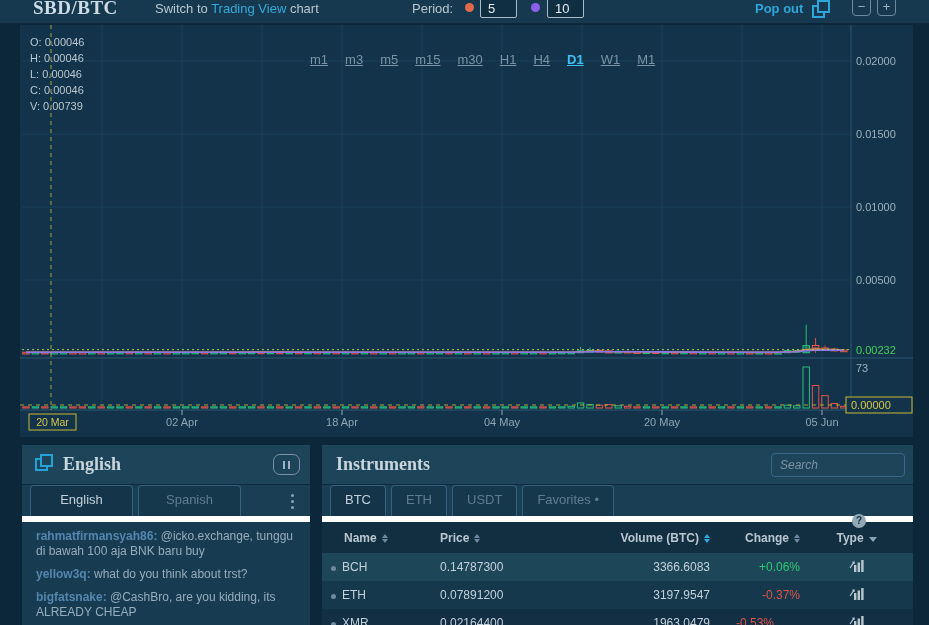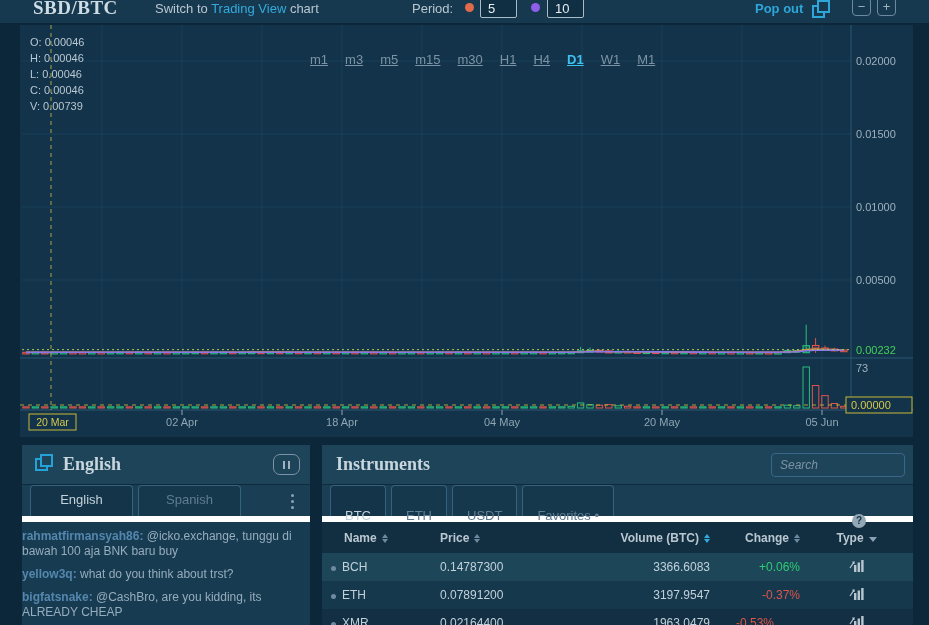--- a/index.html
+++ b/index.html
@@ -50,31 +50,31 @@
 
   .tab-row { height:37px; background:#1a3f55; display:flex; align-items:flex-end; padding:0 6px 0 8px;
              border-bottom:6px solid #ffffff; position:relative; }
   .tab { border:1px solid #35627f; border-bottom:none; border-radius:4px 4px 0 0; background:#16384d;
          color:#5f7d92; font-size:13px; padding:6px 0 7px; text-align:center; margin-right:5px; cursor:pointer; }
   .tab.active { background:#143449; color:#c2d1da; }
   .tb-tab { width:103px; height:31px; }
   .kebab { position:absolute; right:16px; top:9px; display:flex; flex-direction:column; gap:3px; }
   .kebab i { width:3px; height:3px; border-radius:50%; background:#8ba2b2; }
 
-  .chat { background:#173c52; padding:7px 10px 0 0; font-size:12px; line-height:15px; height:103px; }
+  .chat { background:#173c52; padding:7px 10px 0 14px; font-size:12px; line-height:15px; height:103px; }
   .msg { margin-bottom:8px; color:#97acbc; }
   .msg b { color:#5586ad; }
 
   .instr-header { height:40px; background:#1d4459; display:flex; align-items:center; padding:0 8px 0 14px;
                   border-bottom:1px solid #0e2a3c; }
   .search { margin-left:auto; width:134px; height:24px; background:transparent; border:1px solid #38678a;
             border-radius:4px; color:#c2d1da; font-style:italic; font-size:12px; padding:0 8px;
             font-family:"Liberation Sans", sans-serif; }
   .search::placeholder { color:#7d93a5; }
-  .i-tab { padding:22px 14px 7px; height:31px; }
+  .i-tab { padding:6px 14px 7px; height:31px; }
   .help-icon { position:absolute; right:47px; top:-8px; width:14px; height:14px; border-radius:50%;
                background:#93a8b6; color:#132f43; font-size:10px; font-weight:bold; text-align:center;
                line-height:14px; z-index:4; }
   table.grid { width:100%; border-collapse:collapse; font-size:12px; table-layout:fixed; }
   .grid thead tr { height:31px; background:#122e41; color:#b9c7d1; }
   .grid th { font-weight:bold; text-align:left; }
   .grid td, .grid th { white-space:nowrap; overflow:hidden; }
   .grid tbody tr { height:28px; }
   .sort { display:inline-flex; flex-direction:column; gap:1px; margin-left:5px; vertical-align:middle; }
   .sort i { width:0; height:0; border-left:3.5px solid transparent; border-right:3.5px solid transparent; }

